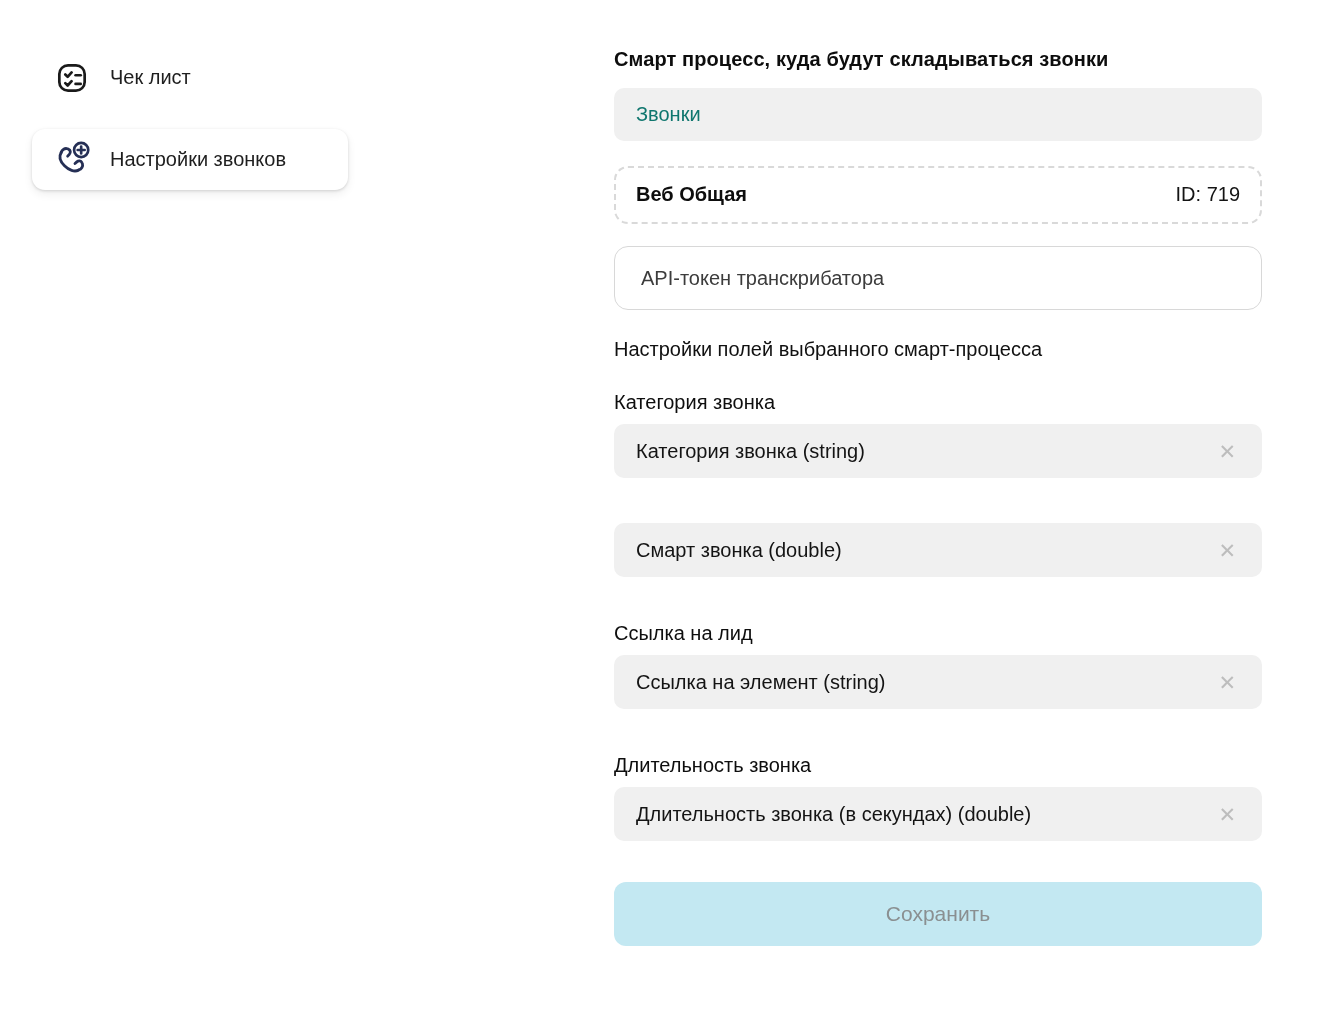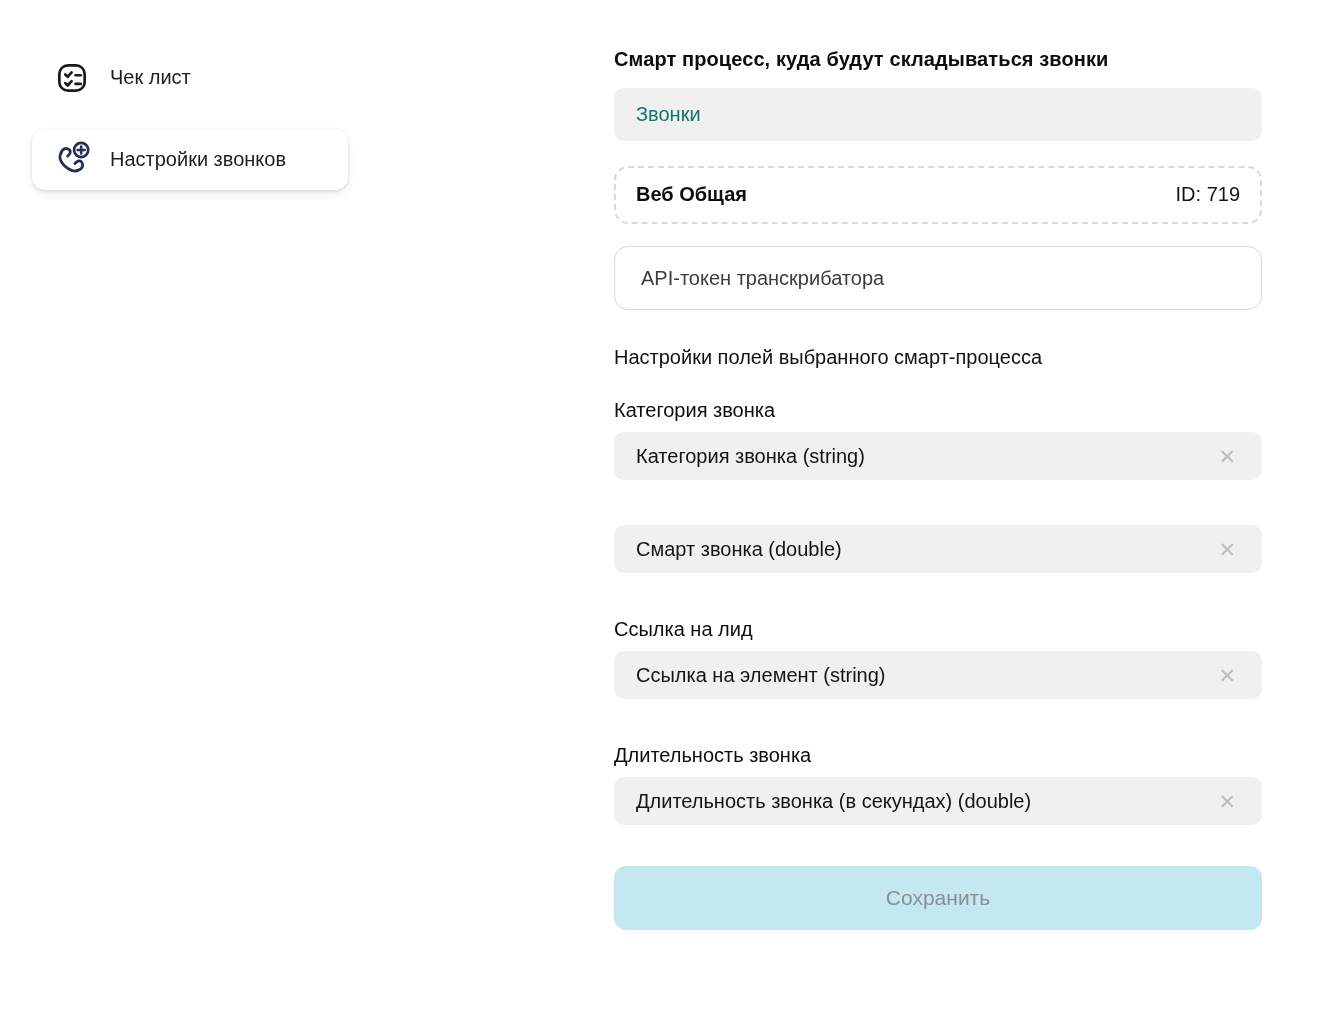--- a/index.html
+++ b/index.html
@@ -31,29 +31,29 @@
 
   .responsible-box { border:2px dashed #d9d9d9; border-radius:14px;
     padding:15px 20px 16px 20px; margin-bottom:22px; }
   .responsible-caption { font-size:16px; color:#2b2b2b; margin-bottom:8px; }
   .responsible-row { display:flex; align-items:center; justify-content:space-between; }
   .responsible-name { font-size:20px; font-weight:700; color:#0d0d0d; }
   .responsible-id { font-size:20px; color:#141414; }
 
   .api-input { width:100%; height:64px; background:#fff;
     border:1.5px solid #d8d8d8; border-radius:14px; padding:0 26px;
-    font-size:20px; color:#1a1a1a; outline:none; margin-bottom:36px;
+    font-size:20px; color:#1a1a1a; outline:none; margin-bottom:28px;
     font-family:"Liberation Sans", sans-serif; }
   .api-input::placeholder { color:#3c3c3c; opacity:1; }
 
   .section-title { font-size:20px; color:#111; margin-bottom:30px; }
 
   .field-group { margin-bottom:45px; }
   .field-label { font-size:20px; color:#0e0e0e; margin-bottom:10px; }
-  .field-box { height:48px; background:#f0f0f0; border-radius:10px;
+  .field-box { height:54px; background:#f0f0f0; border-radius:10px;
     display:flex; align-items:center; padding:0 20px 0 22px; }
   .field-value { font-size:20px; color:#141414; flex:1 1 auto; }
   .clear-btn { flex:0 0 auto; border:none; background:transparent;
     color:#bdbdbd; font-size:21px; line-height:1; cursor:pointer;
     padding:4px 6px; font-family:"Liberation Sans", sans-serif; }
 
   .save-btn { width:100%; height:64px; margin-top:-4px; border:none;
     border-radius:12px; background:#c3e8f2; color:#8a8f91; font-size:21px;
     font-family:"Liberation Sans", sans-serif; cursor:default; }
 

